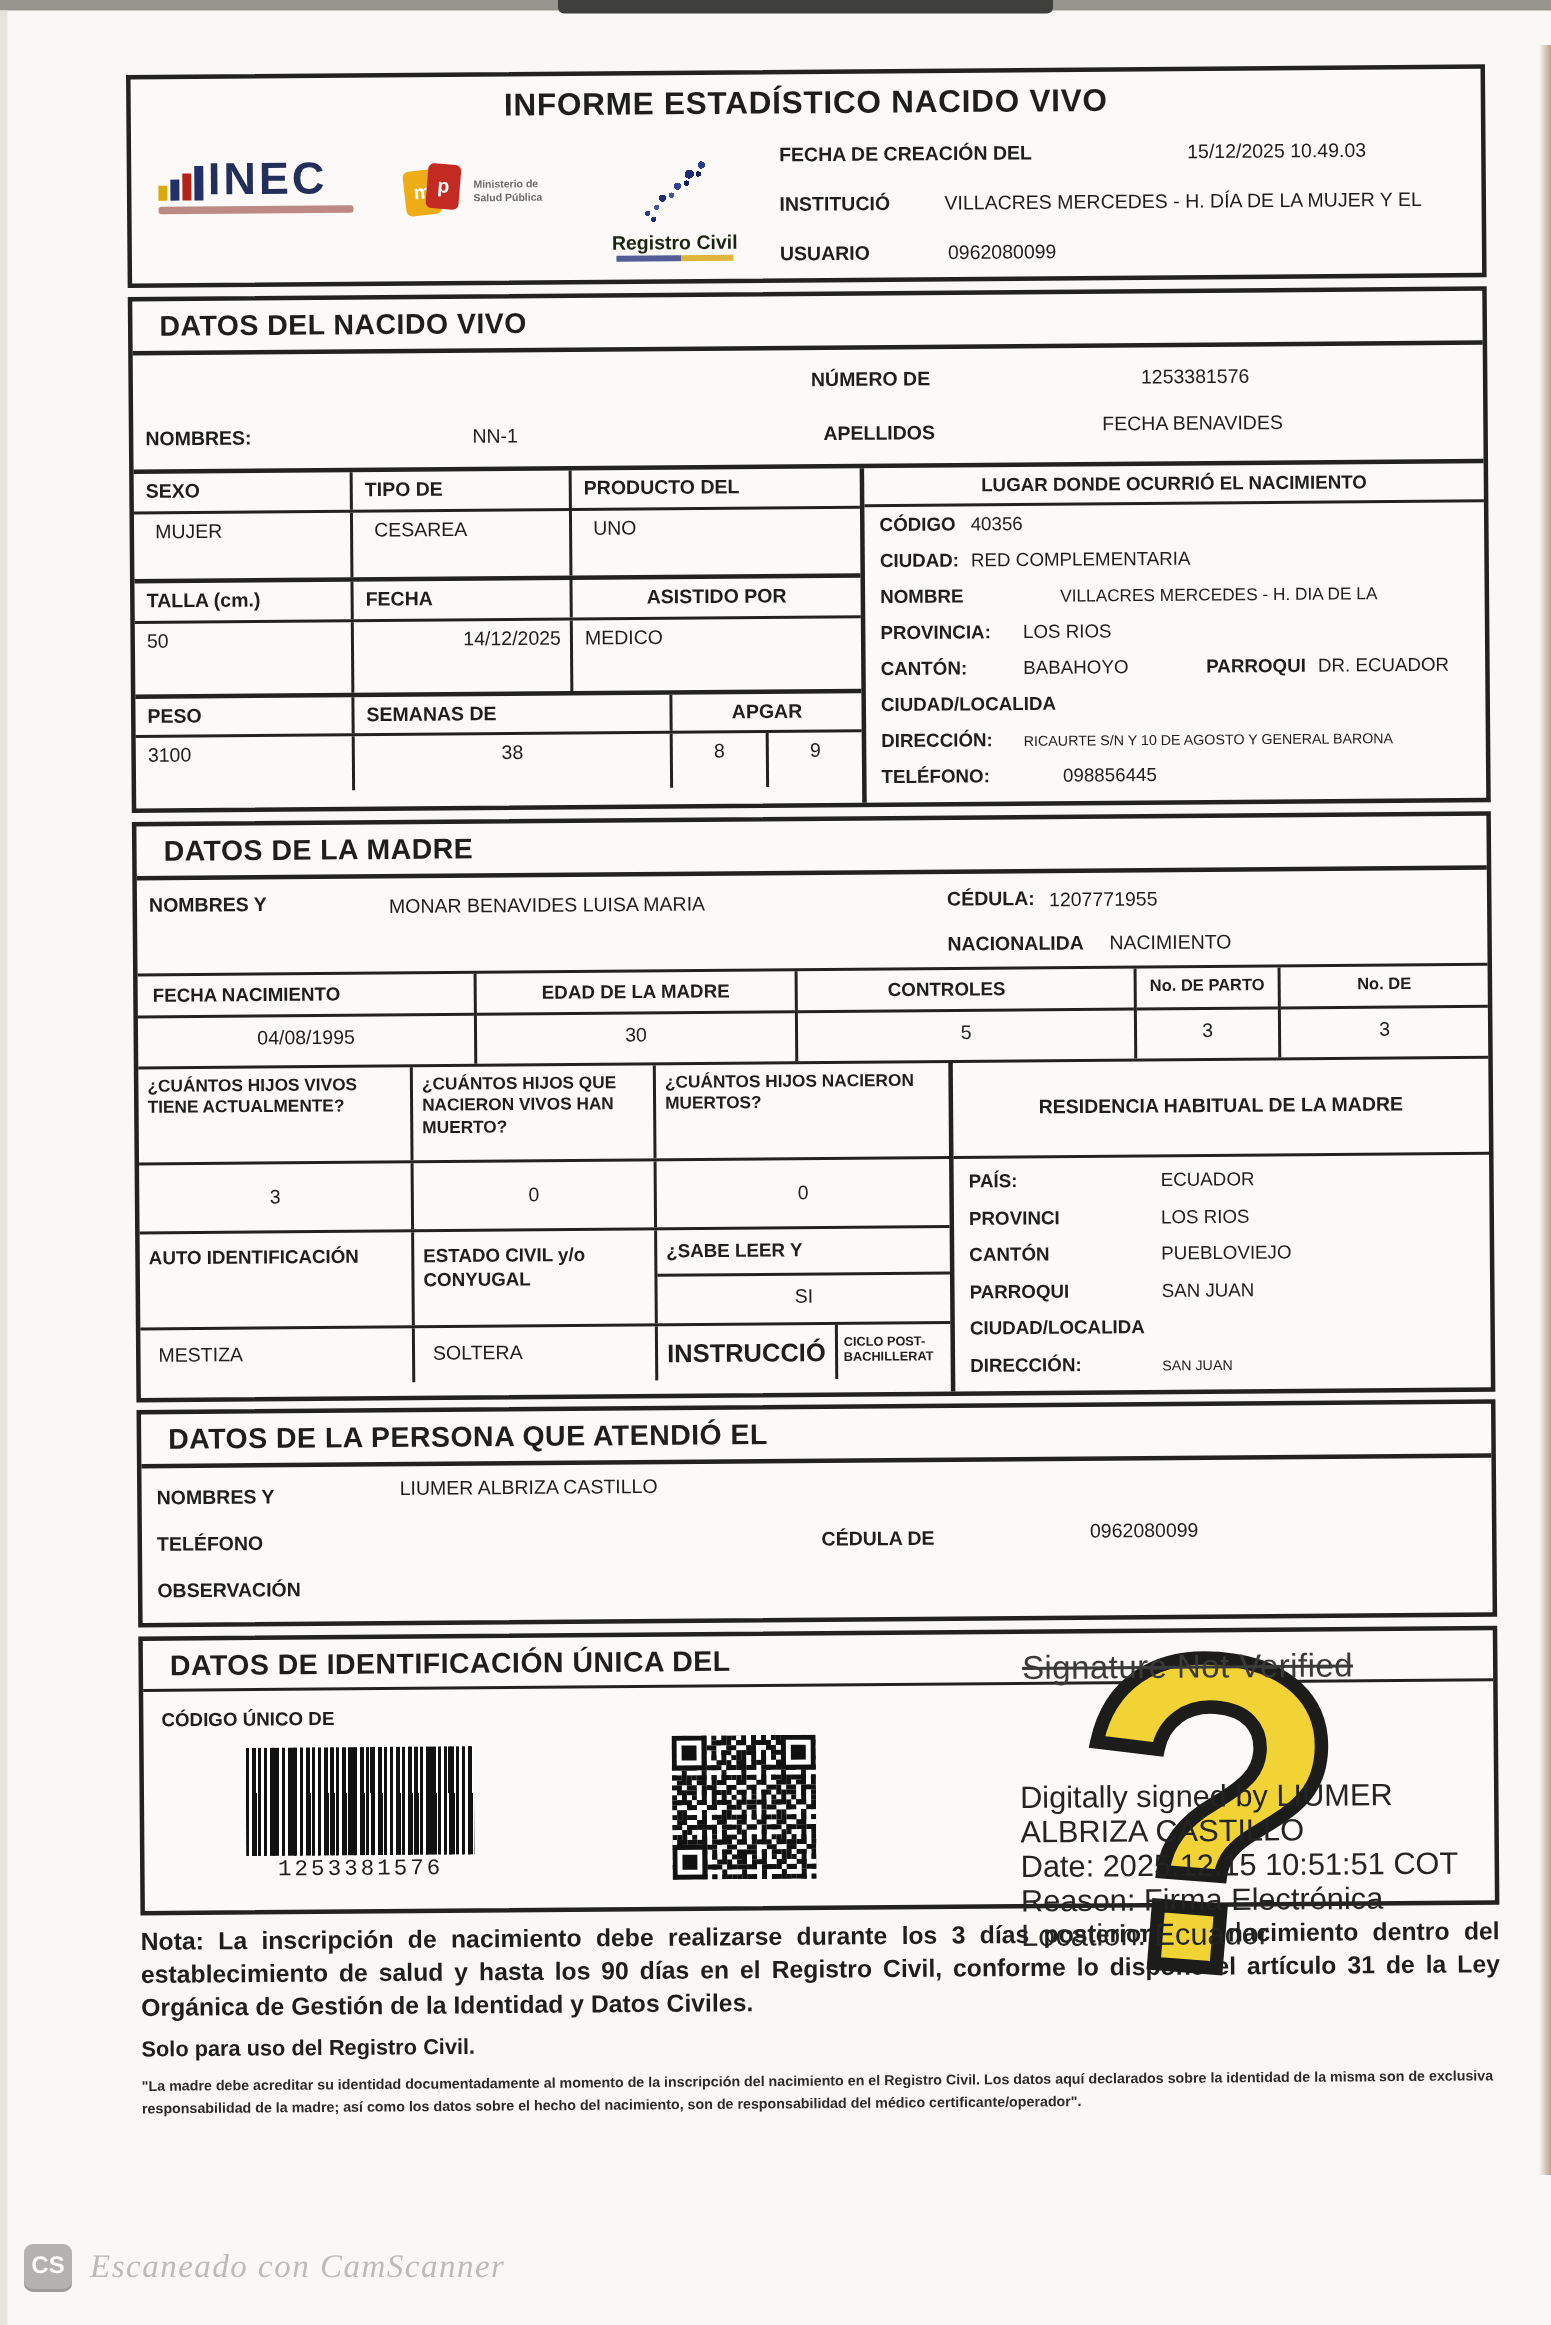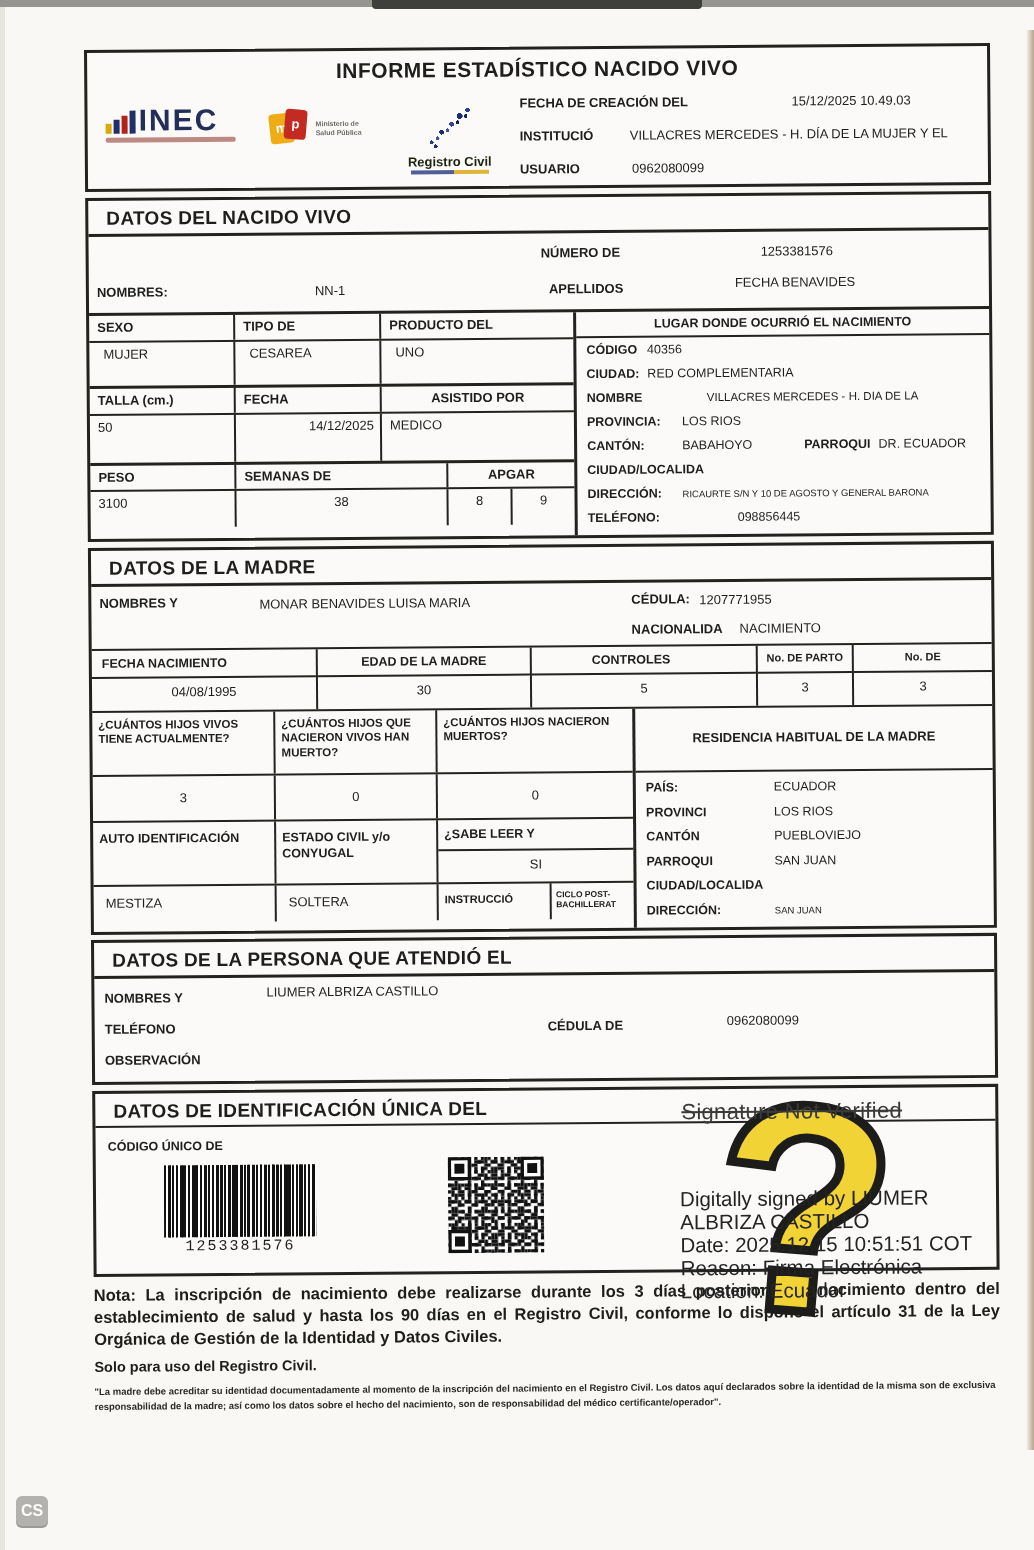--- a/index.html
+++ b/index.html
@@ -128,21 +128,21 @@
   .t2-v1 { height:46px; border-bottom:2.5px solid #22221f; }
   .t2-v1 .cell { width:100%; text-align:center; padding-top:14px; font-size:13px;}
   .t2-h2 { height:64px; border-bottom:2.5px solid #22221f; }
   .t2-h2 .cell { font-size:12.5px; font-weight:bold; line-height:1.3; padding:8px 6px;}
   .sabe { display:flex; flex-direction:column; height:100%; }
   .sabe-top { height:31px; border-bottom:2px solid #22221f; font-weight:bold; font-size:12.5px; padding:7px 6px;}
   .sabe-bot { flex:1; text-align:center; font-size:13px; padding-top:6px;}
   .t2-v2 { height:36px; }
   .t2-v2 .cell { padding-top:9px; font-size:13px; }
   .instr { display:flex; height:100%; }
-  .instr-l { flex:1.35; font-weight:bold; font-size:11px; padding:9px 6px; border-right:2px solid #22221f;}
+  .instr-l { flex:1.35; font-weight:bold; font-size:17px; padding:9px 6px; border-right:2px solid #22221f;}
   .instr-r { flex:1; font-weight:bold; font-size:8.5px; padding:6px 4px; line-height:1.2;}
 
   .t2-right { flex:1; border-left:3px solid #22221f; display:flex; flex-direction:column;}
   .res-title { height:64px; border-bottom:2.5px solid #22221f; text-align:center; font-weight:bold; font-size:13px; padding-top:22px;}
   .res-body { padding:8px 0 0 10px; font-size:12.5px;}
   .res-row { display:flex; height:24.5px; align-items:baseline;}
   .res-row .lbl { width:128px; flex:none; }
 
   
   .s3-rows { padding:4px 0 6px 0; }
@@ -310,21 +310,21 @@
           </div>
           <div class="lugar-line">
               <span class="lbl">CIUDAD/LOCALIDA</span>
             </div>
           <div class="lugar-line">
               <span class="lw95">DIRECCIÓN:</span>
               <span class="val small-val">RICAURTE S/N Y 10 DE AGOSTO Y GENERAL BARONA</span>
             </div>
           <div class="lugar-line">
               <span class="lw95">TELÉFONO:</span>
-              <span class="val" style="margin-left:55px">098856445</span>
+              <span class="val" style="margin-left:26px">098856445</span>
             </div>
         </div>
       </div>
     </div>
   </div>
 
   <div class="box section">
     <div class="sec-titlebar">DATOS DE LA MADRE</div>
     <div class="s2-toprows">
       <span class="lbl" style="left:8px;top:9px">NOMBRES Y</span>
@@ -495,13 +495,14 @@
   </div>
 
   <div class="nota">Nota: La inscripción de nacimiento debe realizarse durante los 3 días posteriores al nacimiento dentro del establecimiento de salud y hasta los 90 días en el Registro Civil, conforme lo dispone el artículo 31  de la Ley Orgánica de Gestión  de la Identidad y Datos Civiles.</div>
   <div class="solo">Solo para uso del Registro Civil.</div>
   <div class="fineprint">"La madre debe acreditar su identidad documentadamente al momento de la inscripción del nacimiento en el Registro Civil. Los datos aquí declarados sobre la identidad de la misma son de exclusiva responsabilidad de la madre; así como los datos sobre el hecho del nacimiento, son de responsabilidad del médico certificante/operador".</div>
 
 </div>
 
 <div class="cam">
   <div class="cs-badge">CS</div>
+  <div class="cam-text">Escaneado con CamScanner</div>
 </div>
 
 </body></html>

